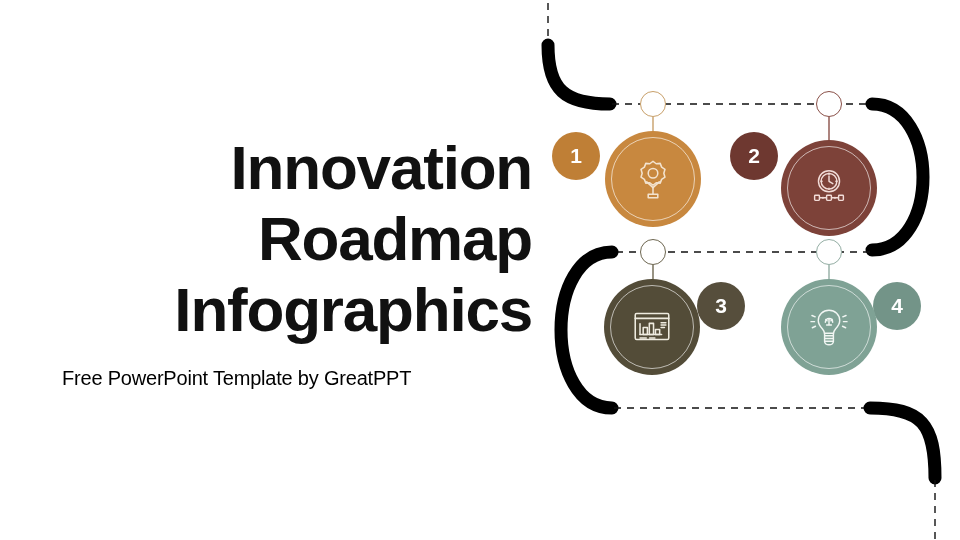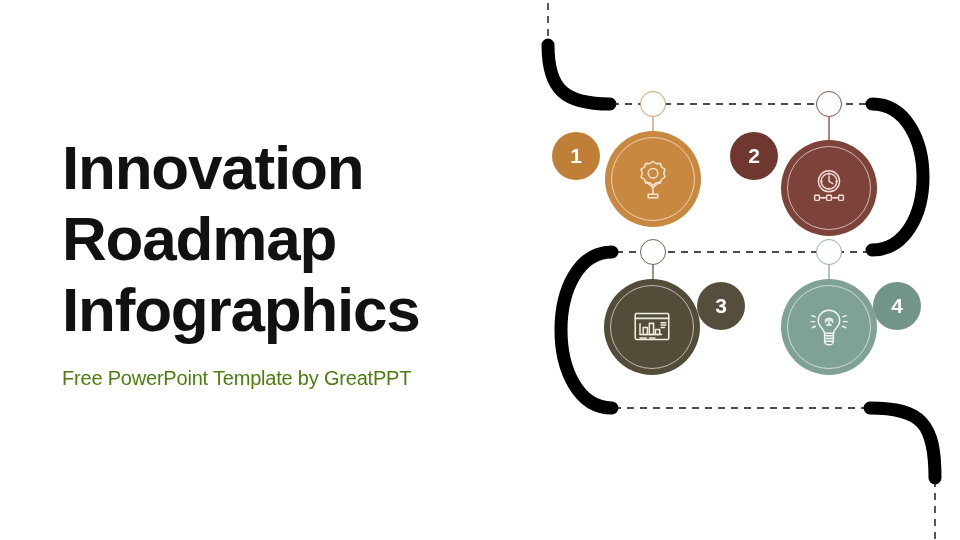--- a/index.html
+++ b/index.html
@@ -25,29 +25,30 @@
   }
   #title {
     margin: 0;
     font-family: "Liberation Sans", sans-serif;
     font-weight: bold;
     font-size: 62px;
     line-height: 71px;
     letter-spacing: -1.2px;
     color: #111111;
     white-space: pre-line;
+    text-align: right;
   }
   #subtitle {
     margin: 0;
     padding-top: 22px;
     font-family: "Liberation Sans", sans-serif;
     font-weight: normal;
     font-size: 20px;
     letter-spacing: -0.2px;
-    color: #4d7c0f;
+    color: #000000;
   }
 
   
   #graphic {
     position: absolute;
     left: 0;
     top: 0;
     width: 960px;
     height: 540px;
   }

